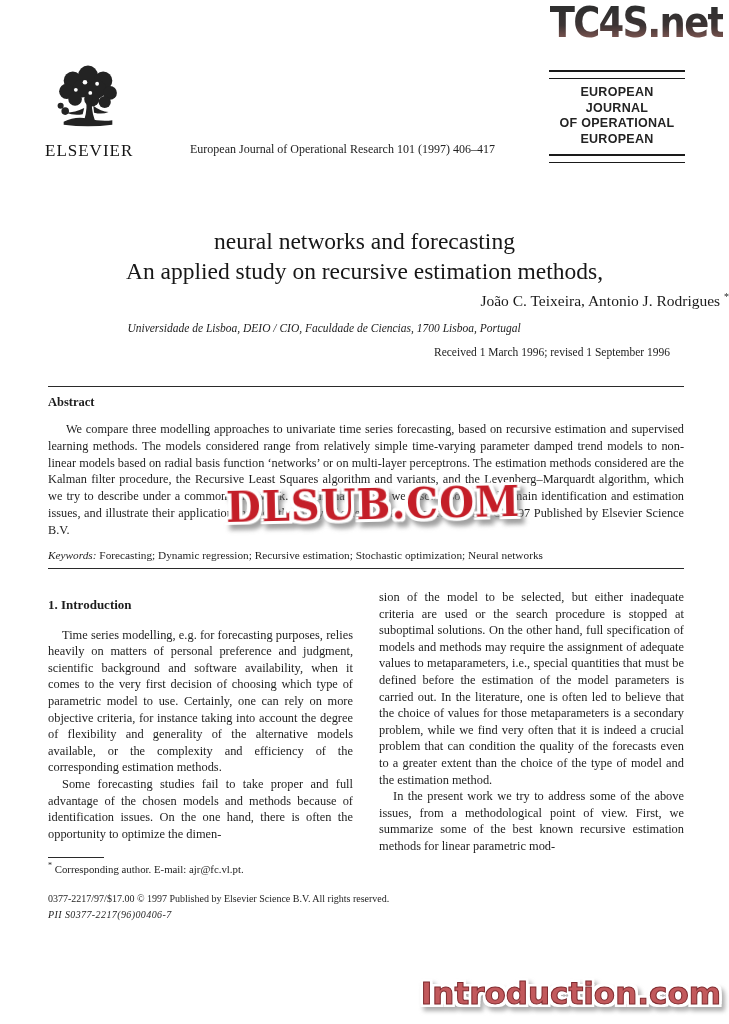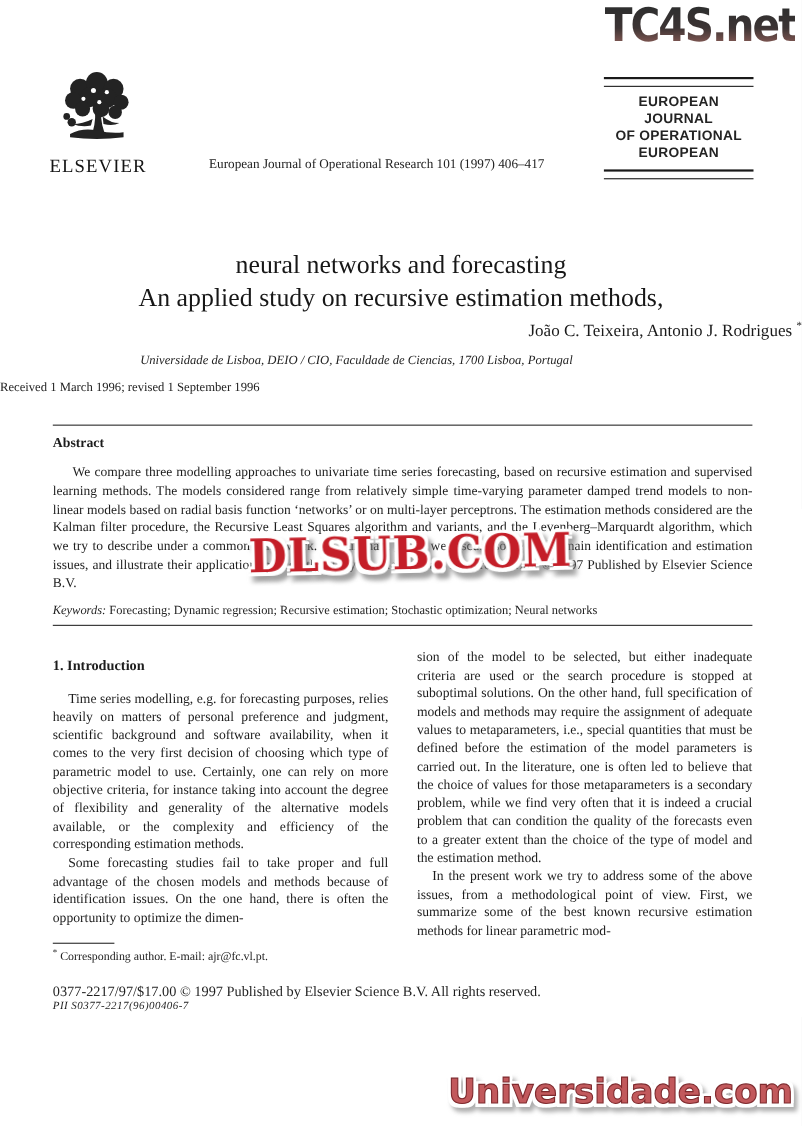--- a/index.html
+++ b/index.html
@@ -79,22 +79,22 @@
   .authors{
     position:absolute;left:0;top:291px;width:729px;text-align:right;
     font-size:15.5px;color:#1a1a1a;
   }
   .authors sup{font-size:10px;}
   .affiliation{
     position:absolute;left:0;top:322px;width:648px;text-align:center;
     font-style:italic;font-size:11.5px;color:#222;
   }
   .received{
-    position:absolute;left:0;top:346px;width:638px;text-align:left;
-    font-size:11.5px;color:#222;
+    position:absolute;left:0;top:346px;width:638px;text-align:right;
+    font-size:11.5px;color:#222;padding-left:32px;
   }
   
   .rule{position:absolute;left:48px;width:636px;border-top:1.5px solid #2a2a2a;}
   .rule-abstract-top{top:386px;}
   .rule-keywords-bottom{top:568px;}
   
   .abstract-heading{
     position:absolute;left:48px;top:395px;
     font-weight:bold;font-size:12.5px;
   }
@@ -120,21 +120,21 @@
   .col p.no-indent{text-indent:0;}
   
   .footnote-rule{position:absolute;left:48px;top:857px;width:56px;border-top:1.3px solid #2a2a2a;}
   .footnote{
     position:absolute;left:48px;top:861px;width:300px;
     font-size:10.8px;color:#222;
   }
   .footnote sup{font-size:8px;}
   .footer-line1{
     position:absolute;left:48px;top:893px;width:640px;
-    font-size:13px;color:#1e1e1e;
+    font-size:10px;color:#1e1e1e;
   }
   .footer-line2{
     position:absolute;left:48px;top:909px;width:640px;
     font-size:10px;color:#1e1e1e;font-style:italic;letter-spacing:0.4px;
   }
 </style>
 </head>
 <body>
 
 <div class="page">
@@ -219,15 +219,15 @@
   <div class="footnote-rule"></div>
   <div class="footnote">
     <sup>*</sup><span> Corresponding author. E-mail: ajr@fc.vl.pt.</span>
   </div>
 
   <div class="footer-line1">0377-2217/97/$17.00 © 1997 Published by Elsevier Science B.V. All rights reserved.</div>
   <div class="footer-line2">
     <span>PII </span><span>S0377-2217(96)00406-7</span>
   </div>
 
-  <div class="wm-bottom">Universidade.com</div>
+  <div class="wm-bottom">Introduction.com</div>
 
 </div>
 
 </body></html>

